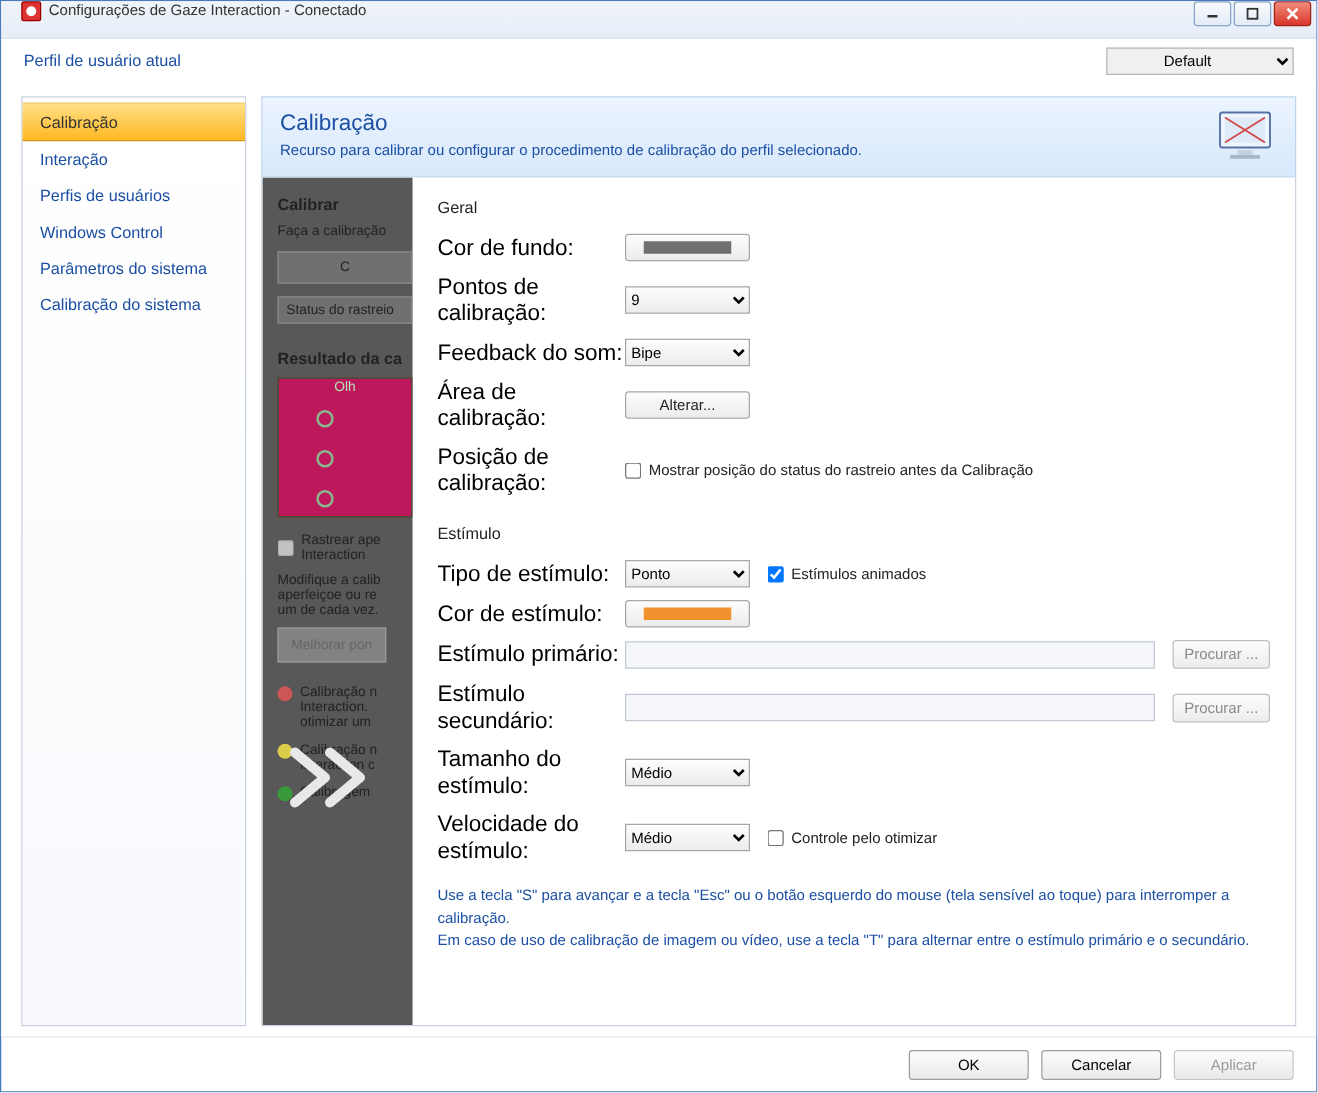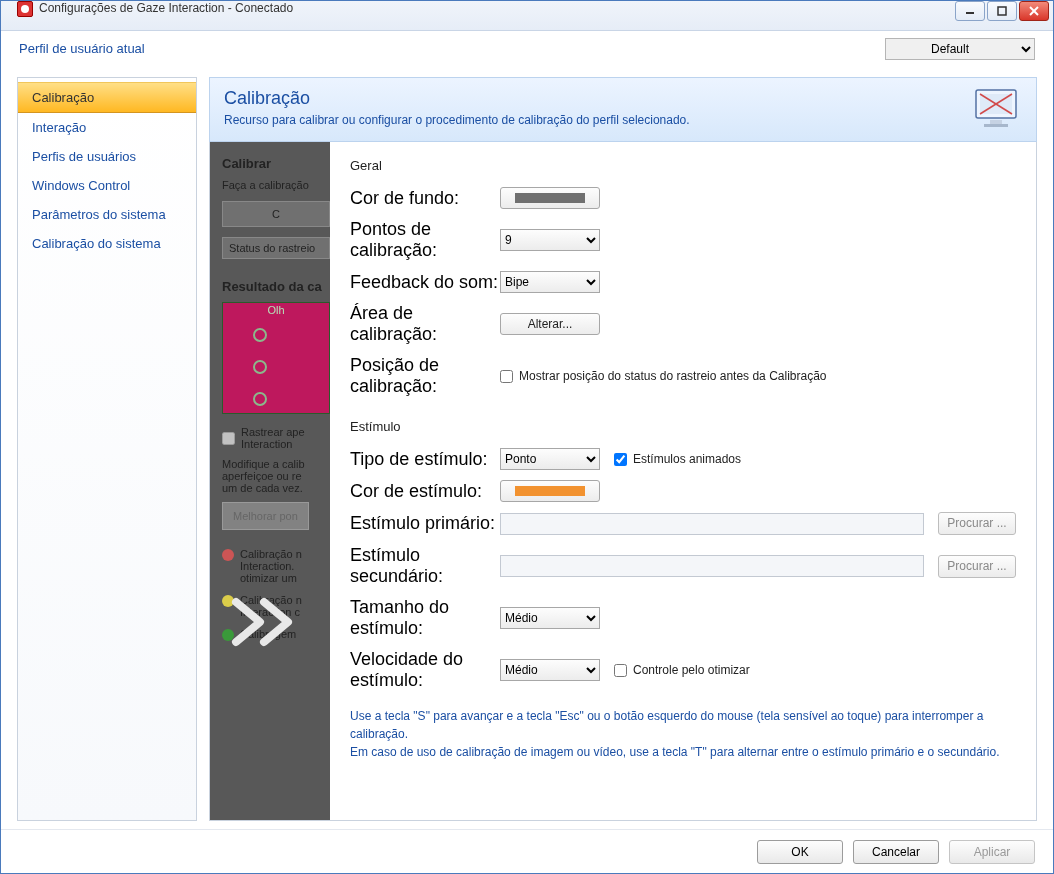--- a/index.html
+++ b/index.html
@@ -206,21 +206,21 @@
   color:#1b4fa3; font-size:12px;
   margin-top:16px; line-height:1.5;
 }
 .footer {
   height: 44px;
   display:flex; align-items:center; justify-content:flex-end;
   gap:10px; padding: 0 18px;
   border-top:1px solid #e4e8ef;
 }
 .footer button {
-  width:86px; height:24px;
+  width:96px; height:24px;
   background: linear-gradient(#fdfdfd,#e9e9e9);
   border:1px solid #9c9c9c;
   border-radius:3px;
   font-size:12px;
 }
 .footer button.disabled { color:#9a9a9a; border-color:#c5c5c5; }
 </style>
 </head>
 <body>
 

